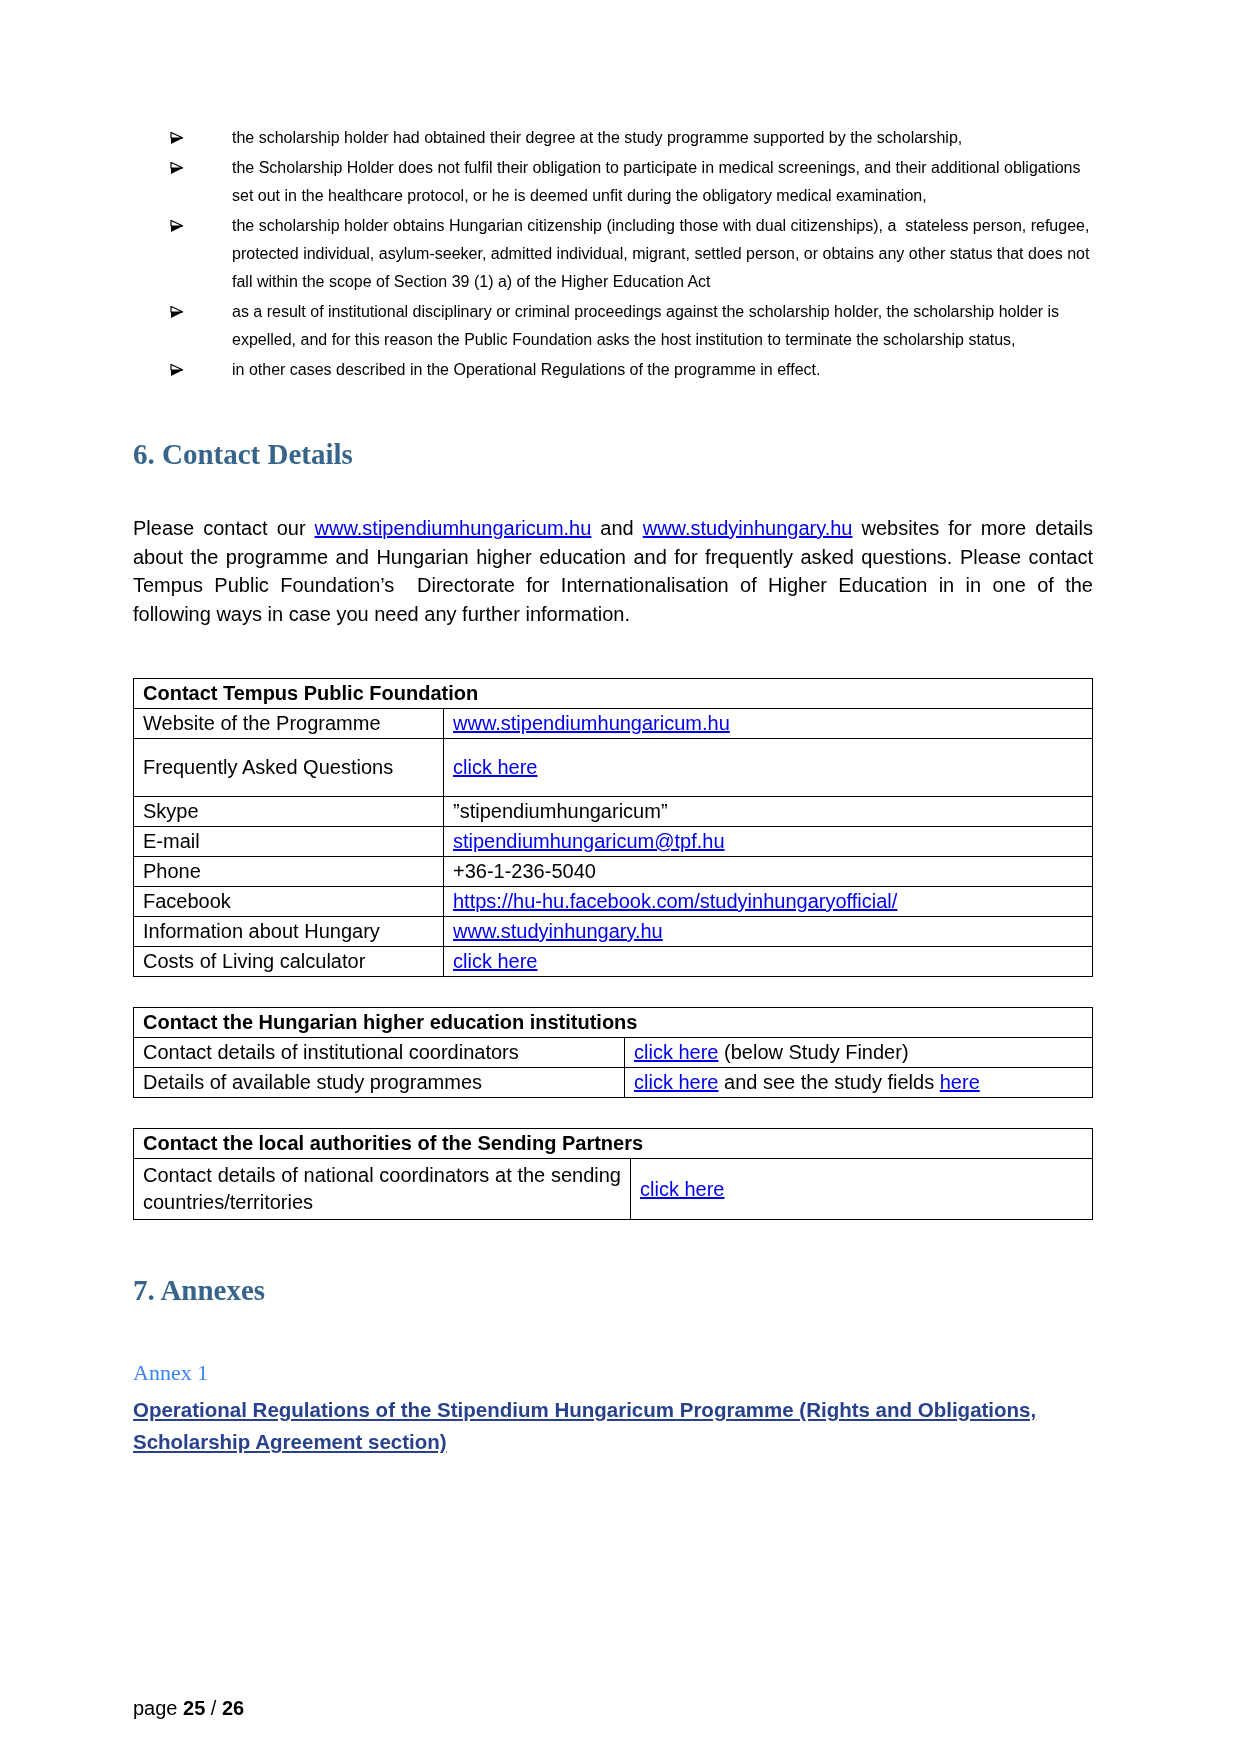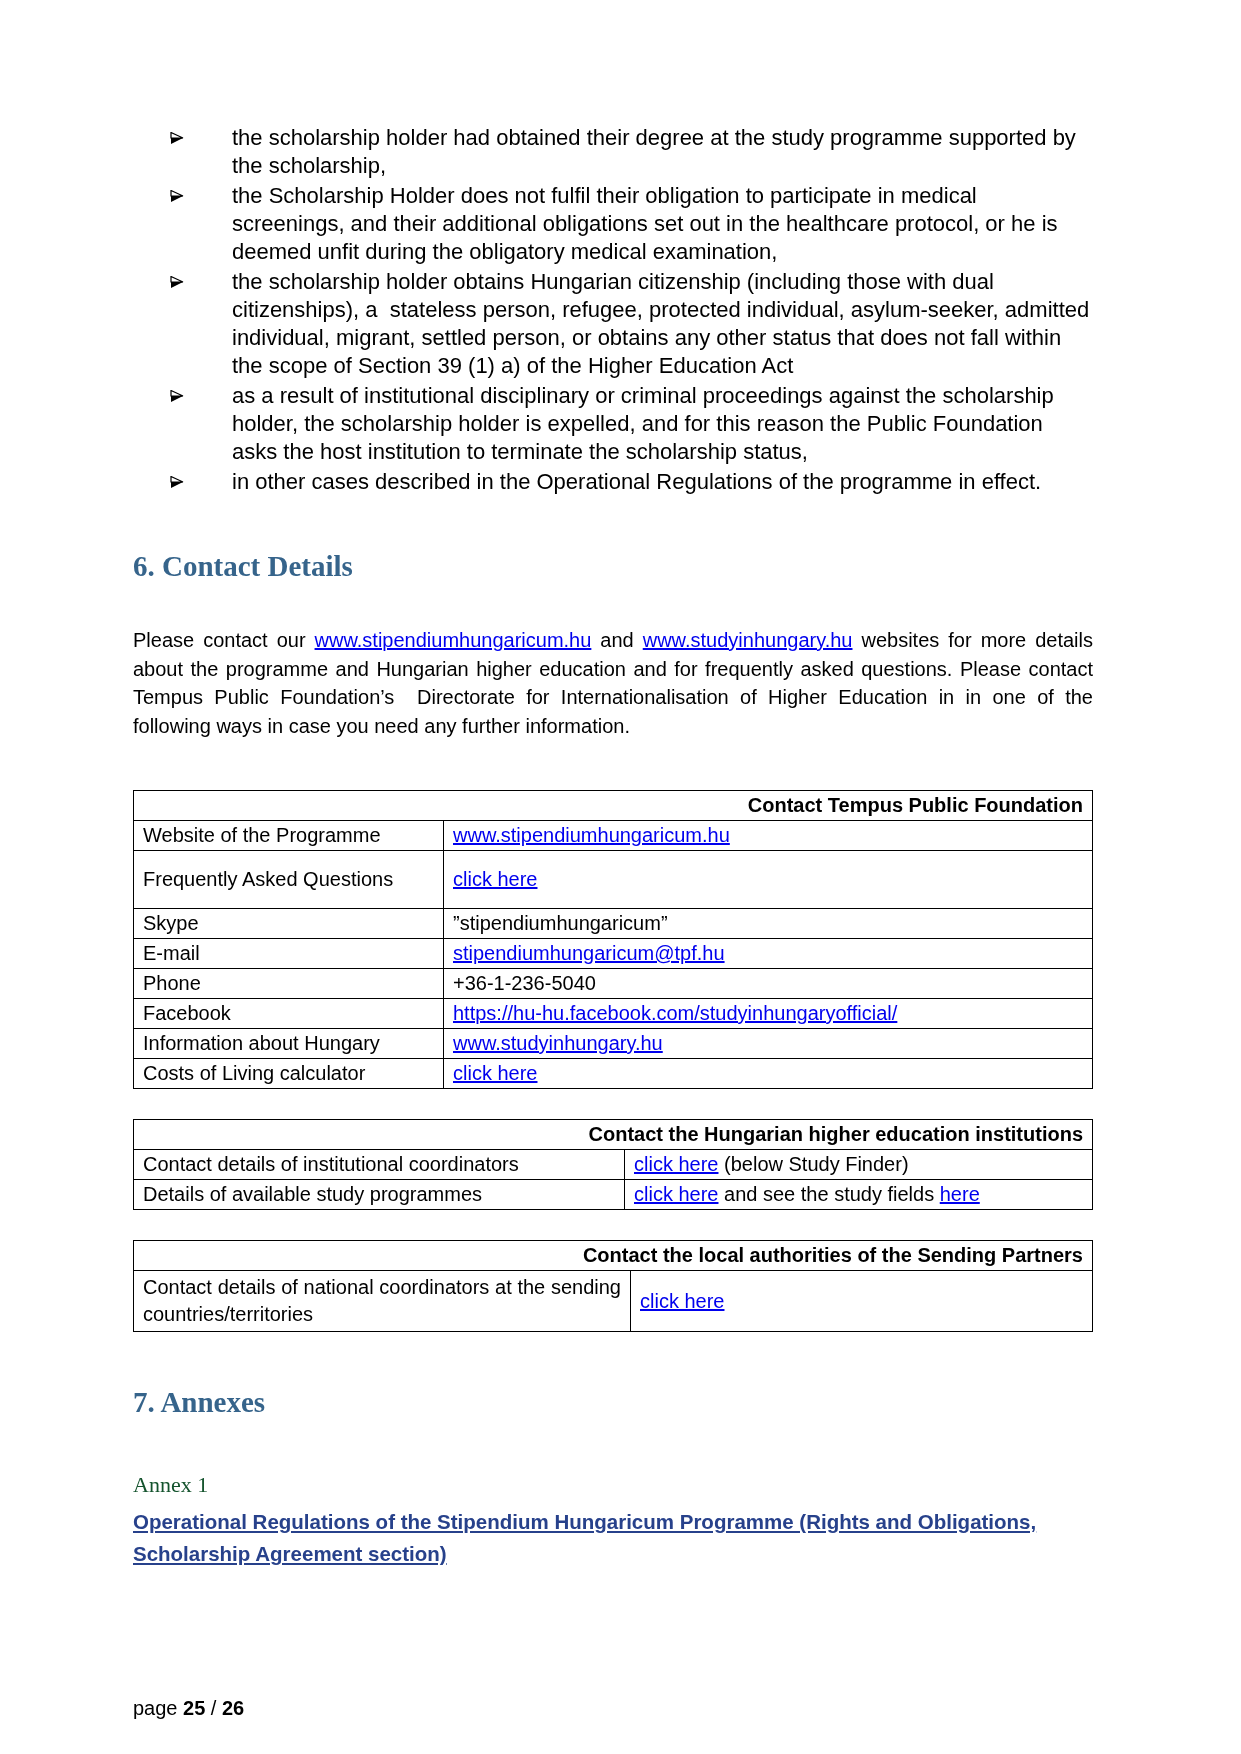--- a/index.html
+++ b/index.html
@@ -10,45 +10,45 @@
     box-sizing:border-box;
     padding:124px 148px 0 133px;
     font-family:"Liberation Sans", sans-serif;
     color:#000;
     overflow:hidden;
   }
   
   .blist { list-style:none; margin:0; padding:0; }
   .bitem { display:flex; margin-bottom:2px; }
   .bullet { flex:0 0 99px; box-sizing:border-box; padding-left:37px; padding-top:7px; }
-  .btext { flex:1; font-size:22px; line-height:28px; }
+  .btext { flex:1; font-size:16px; line-height:28px; }
   
   h2 {
     margin:52px 0 0 0; padding:0;
     font-family:"Liberation Serif", serif;
     font-weight:bold; font-size:29px; line-height:36px;
     color:#36648B;
   }
   
   .intro { margin:42px 0 0 0; font-size:20px; line-height:28.5px; text-align:justify; }
   a.lnk { color:#0000EE; text-decoration:underline; cursor:pointer; }
   
   table.ctable { border-collapse:collapse; width:960px; table-layout:fixed; }
   table.ctable td { border:1px solid #000; padding:0 9px; font-size:20px; line-height:29px; vertical-align:middle; overflow:hidden; }
-  td.thead { text-align:right; font-weight:bold; line-height:30px; }
+  td.thead { text-align:left; font-weight:bold; line-height:30px; }
   td.tall { height:57px; vertical-align:top; }
   .t1 { margin-top:50px; }
   .t2, .t3 { margin-top:30px; }
   .t3 td.jlabel { text-align:justify; line-height:27px; padding-top:3px; padding-bottom:3px; }
   
   .annex-label {
     margin-top:50px;
     font-family:"Liberation Serif", serif;
     font-size:22px; line-height:30px;
-    color:#14532d;
+    color:#3b82f6;
   }
   .annex-link-block { margin-top:6px; width:960px; }
   a.darklnk {
     color:#27418B; text-decoration:underline; cursor:pointer;
     font-size:20.5px; line-height:32px; font-weight:600;text-align:right;
   }
   
   .footer {
     position:absolute; left:133px; right:148px; top:1697px;
     font-size:20px;

